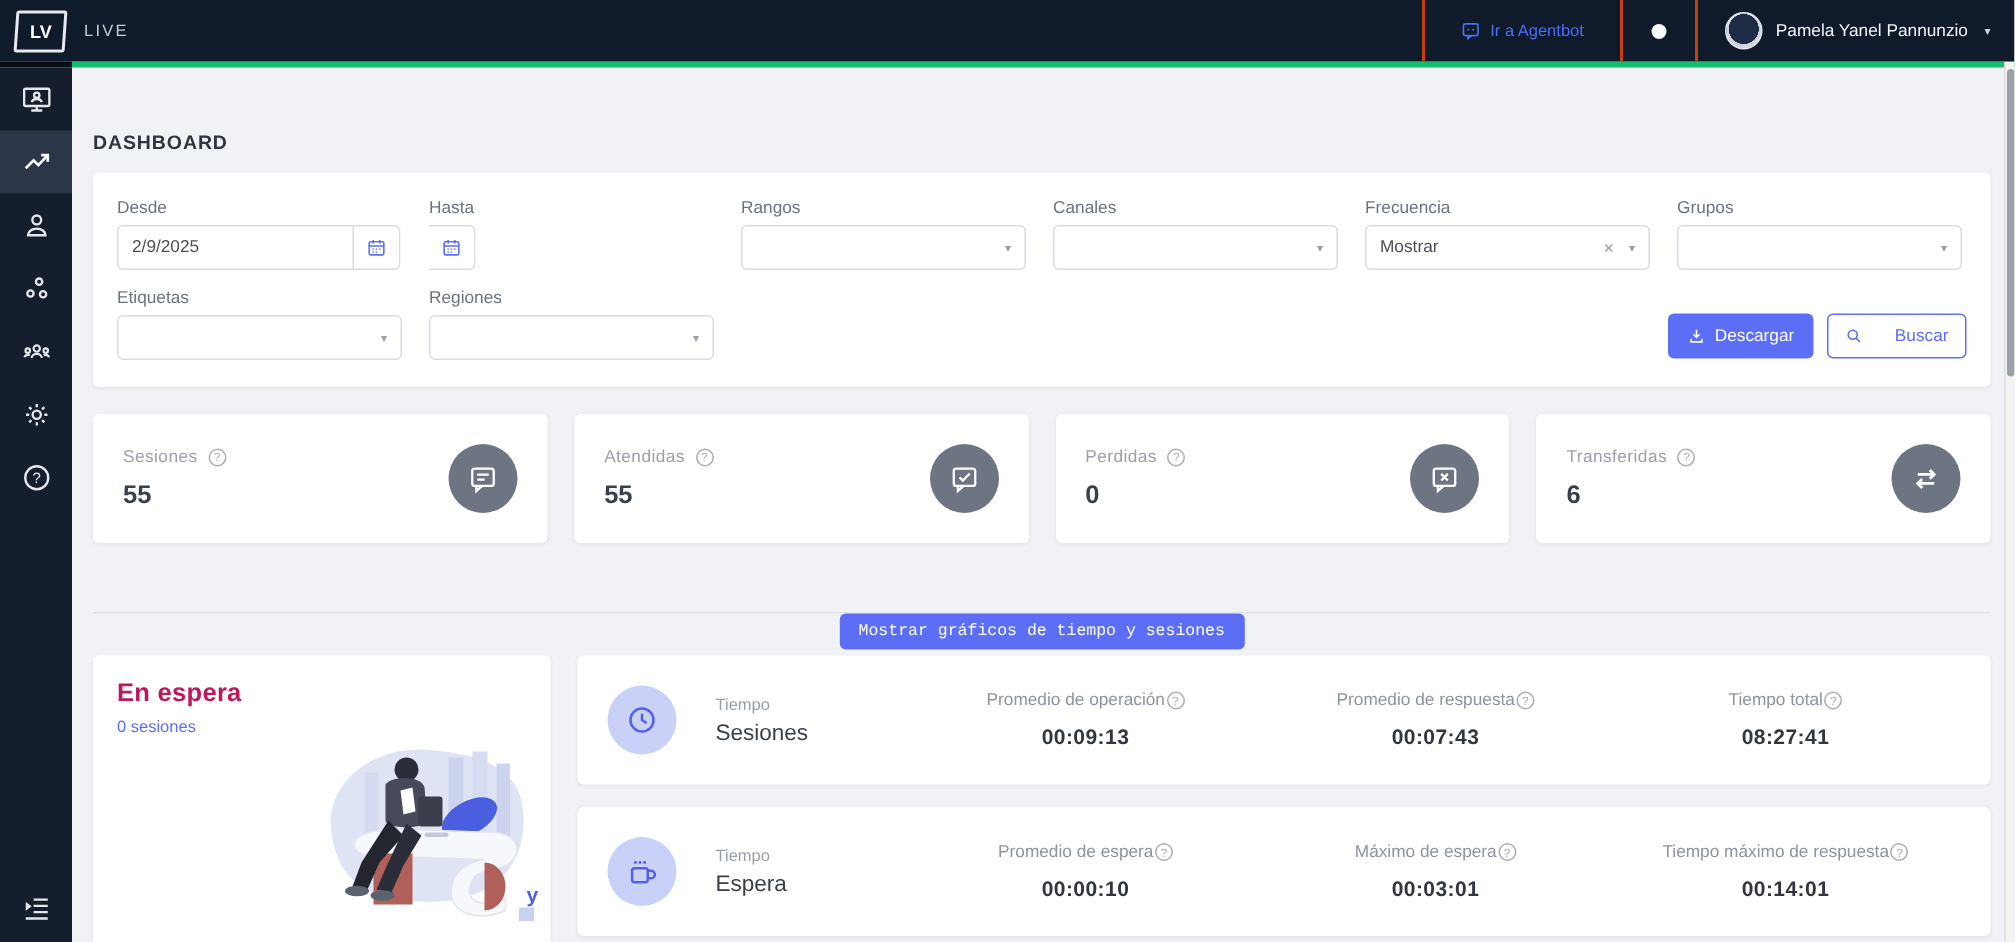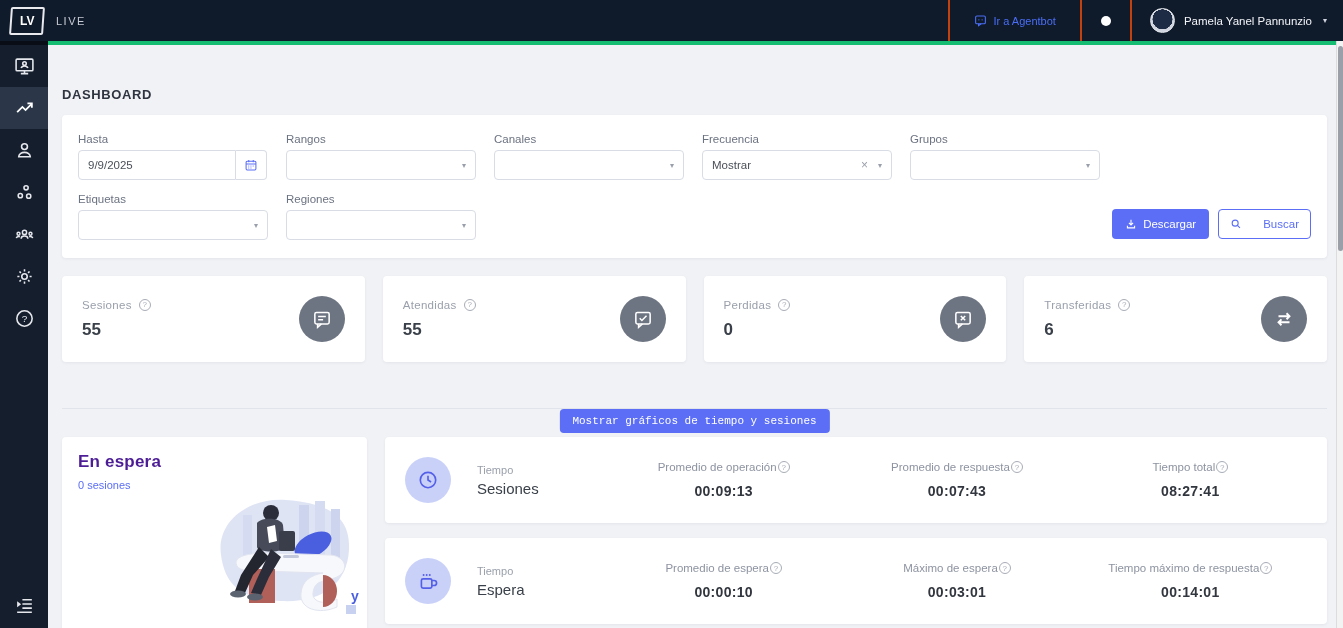--- a/index.html
+++ b/index.html
@@ -64,21 +64,21 @@
   .stat-icon { margin-left:auto; width:46px; height:46px; border-radius:50%; background:#6e7582; display:flex; align-items:center; justify-content:center; }
   .help { width:12px; height:12px; border-radius:50%; border:1px solid #a8adb6; color:#a8adb6; font-size:8px; display:inline-flex; align-items:center; justify-content:center; flex:none; cursor:pointer; }
 
   
   .divider-zone { position:relative; margin-top:46px; border-top:1px solid #e2e4ec; }
   .toggle-btn { position:absolute; left:50%; top:12px; transform:translate(-50%,-50%); background:#5b6ef5; color:#fff; border:none; border-radius:4px; font-size:11px; padding:6px 13px; cursor:pointer; font-family:Liberation Mono, monospace; }
 
   
   .bottom-row { display:flex; gap:18px; margin-top:28px; }
   .espera-card { width:305px; height:196px; padding:15px 16px; position:relative; overflow:hidden; }
-  .espera-title { color:#4c1d95; font-size:17px; font-weight:bold; letter-spacing:.2px; }
+  .espera-title { color:#be185d; font-size:17px; font-weight:bold; letter-spacing:.2px; }
   .espera-sub { color:#5b6ef5; font-size:11px; margin-top:7px; }
   .espera-illus { position:absolute; right:4px; bottom:8px; }
 
   .time-col { flex:1; display:flex; flex-direction:column; gap:15px; }
   .time-card { height:86px; display:flex; align-items:center; padding:0 20px; }
   .time-icon { width:46px; height:46px; border-radius:50%; background:#c9d1f9; display:flex; align-items:center; justify-content:center; flex:none; }
   .time-head { margin-left:26px; width:130px; }
   .time-kicker { font-size:11px; color:#9aa0ab; }
   .time-title { font-size:15px; color:#3a4049; margin-top:4px; }
   .metric { flex:1; display:flex; flex-direction:column; align-items:center; text-align:center; padding:0 14px; }
@@ -179,23 +179,35 @@
       </svg>
   </div>
 </div>
 
 <div class="main">
   <div class="page-title">DASHBOARD</div>
 
   <div class="card filter-card">
     <div class="filter-row">
       <div class="f-col">
+        <div class="f-label">Desde</div>
+        <div class="date-group">
+          <input class="date-input" value="2/9/2025" style="">
+          <div class="cal-btn">
+            <svg width="14" height="14" viewBox="0 0 20 20" fill="none" stroke="#5b6ef5" stroke-width="1.5">
+                <rect x="3" y="4.5" width="14" height="12.5" rx="1.5"></rect>
+                <path d="M6.8 2.8 v3.4 M13.2 2.8 v3.4 M3 8.5 h14"></path>
+                <path d="M6 11.5 h1.5 M9.2 11.5 h1.5 M12.4 11.5 h1.5 M6 14.3 h1.5 M9.2 14.3 h1.5" stroke-width="1.2"></path>
+              </svg>
+          </div>
+        </div>
+      </div>
+      <div class="f-col">
         <div class="f-label">Hasta</div>
         <div class="date-group">
-          <input class="date-input" value="9/9/2025" style="">
           <div class="cal-btn">
             <svg width="14" height="14" viewBox="0 0 20 20" fill="none" stroke="#5b6ef5" stroke-width="1.5">
                 <rect x="3" y="4.5" width="14" height="12.5" rx="1.5"></rect>
                 <path d="M6.8 2.8 v3.4 M13.2 2.8 v3.4 M3 8.5 h14"></path>
                 <path d="M6 11.5 h1.5 M9.2 11.5 h1.5 M12.4 11.5 h1.5 M6 14.3 h1.5 M9.2 14.3 h1.5" stroke-width="1.2"></path>
               </svg>
           </div>
         </div>
       </div>
       <div class="f-col">

